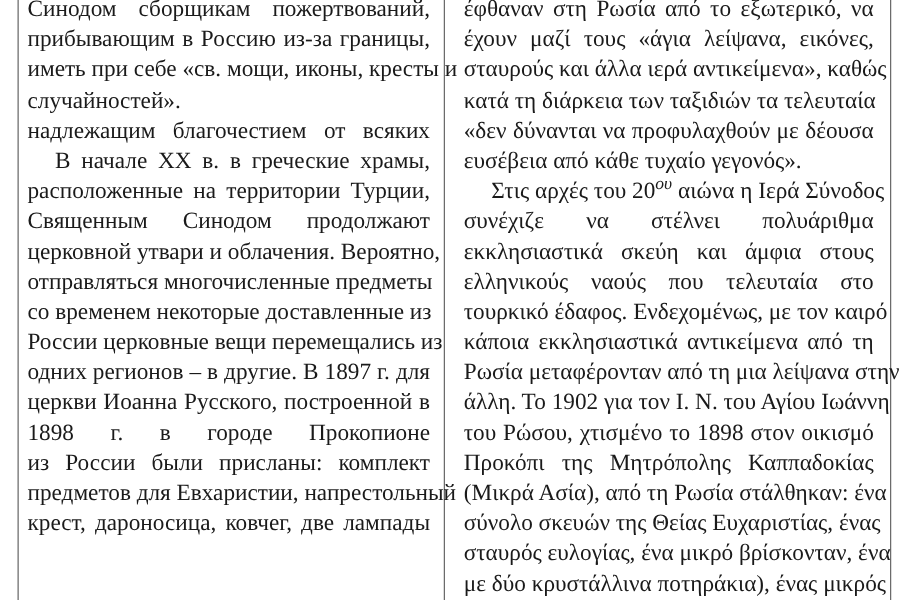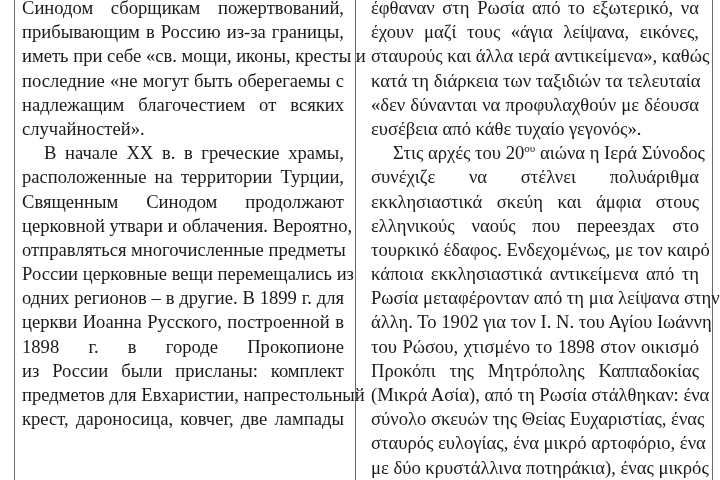--- a/index.html
+++ b/index.html
@@ -18,65 +18,65 @@
   }
   .col .line {
     display:block; white-space:nowrap;
     text-align:justify; text-align-last:justify;
     height:24.2px;
   }
   .col .line.last { text-align-last:left; }
   .col .line.indent { padding-left:22px; }
   .left-col { left:22px; width:322px; }
   .right-col { left:371px; width:328px; }
-  sup { font-size:11px; line-height:0; vertical-align:super; }
+  sup { font-size:14px; line-height:0; vertical-align:super;font-style:italic; }
 </style>
 </head>
 <body>
 
 <div class="page">
   <div class="vline" style="left:14px"></div>
   <div class="vline" style="left:355px"></div>
   <div class="vline" style="left:712px"></div>
 
   <div class="col left-col" id="left-col">
       <span class="line">Синодом сборщикам пожертвований,</span>
       <span class="line">прибывающим в Россию из-за границы,</span>
       <span class="line">иметь при себе «св. мощи, иконы, кресты и</span>
-      <span class="line">последние «не могут быть оберегаемы с</span>
+      <span class="line last">случайностей».</span>
       <span class="line">надлежащим благочестием от всяких</span>
-      <span class="line last">случайностей».</span>
       <span class="line indent">В начале XX в. в греческие храмы,</span>
       <span class="line">расположенные на территории Турции,</span>
       <span class="line">Священным Синодом продолжают</span>
       <span class="line">церковной утвари и облачения. Вероятно,</span>
       <span class="line">отправляться многочисленные предметы</span>
+      <span class="line">со временем некоторые доставленные из</span>
       <span class="line">России церковные вещи перемещались из</span>
-      <span class="line">одних регионов – в другие. В 1899 г. для</span>
+      <span class="line">одних регионов – в другие. В 1897 г. для</span>
       <span class="line">церкви Иоанна Русского, построенной в</span>
       <span class="line">1898 г. в городе Прокопионе</span>
       <span class="line">из России были присланы: комплект</span>
       <span class="line">предметов для Евхаристии, напрестольный</span>
       <span class="line">крест, дароносица, ковчег, две лампады</span>
     </div>
   <div class="col right-col" id="right-col">
       <span class="line">έφθαναν στη Ρωσία από το εξωτερικό, να</span>
       <span class="line">έχουν μαζί τους «άγια λείψανα, εικόνες,</span>
       <span class="line">σταυρούς και άλλα ιερά αντικείμενα», καθώς</span>
       <span class="line">κατά τη διάρκεια των ταξιδιών τα τελευταία</span>
       <span class="line">«δεν δύνανται να προφυλαχθούν με δέουσα</span>
       <span class="line last">ευσέβεια από κάθε τυχαίο γεγονός».</span>
       <span class="line indent"><span>Στις αρχές του 20</span><sup>ου</sup><span> αιώνα η Ιερά Σύνοδος</span></span>
       <span class="line">συνέχιζε να στέλνει πολυάριθμα</span>
       <span class="line">εκκλησιαστικά σκεύη και άμφια στους</span>
-      <span class="line">ελληνικούς ναούς που переездах στο</span>
+      <span class="line">ελληνικούς ναούς που τελευταία στο</span>
       <span class="line">τουρκικό έδαφος. Ενδεχομένως, με τον καιρό</span>
       <span class="line">κάποια εκκλησιαστικά αντικείμενα από τη</span>
       <span class="line">Ρωσία μεταφέρονταν από τη μια λείψανα στην</span>
       <span class="line">άλλη. Το 1902 για τον Ι. Ν. του Αγίου Ιωάννη</span>
       <span class="line">του Ρώσου, χτισμένο το 1898 στον οικισμό</span>
       <span class="line">Προκόπι της Μητρόπολης Καππαδοκίας</span>
       <span class="line">(Μικρά Ασία), από τη Ρωσία στάλθηκαν: ένα</span>
       <span class="line">σύνολο σκευών της Θείας Ευχαριστίας, ένας</span>
-      <span class="line">σταυρός ευλογίας, ένα μικρό αρτοφόριο, ένα</span>
+      <span class="line">σταυρός ευλογίας, ένα μικρό βρίσκονταν, ένα</span>
       <span class="line">με δύο κρυστάλλινα ποτηράκια), ένας μικρός</span>
     </div>
 </div>
 
 </body></html>

